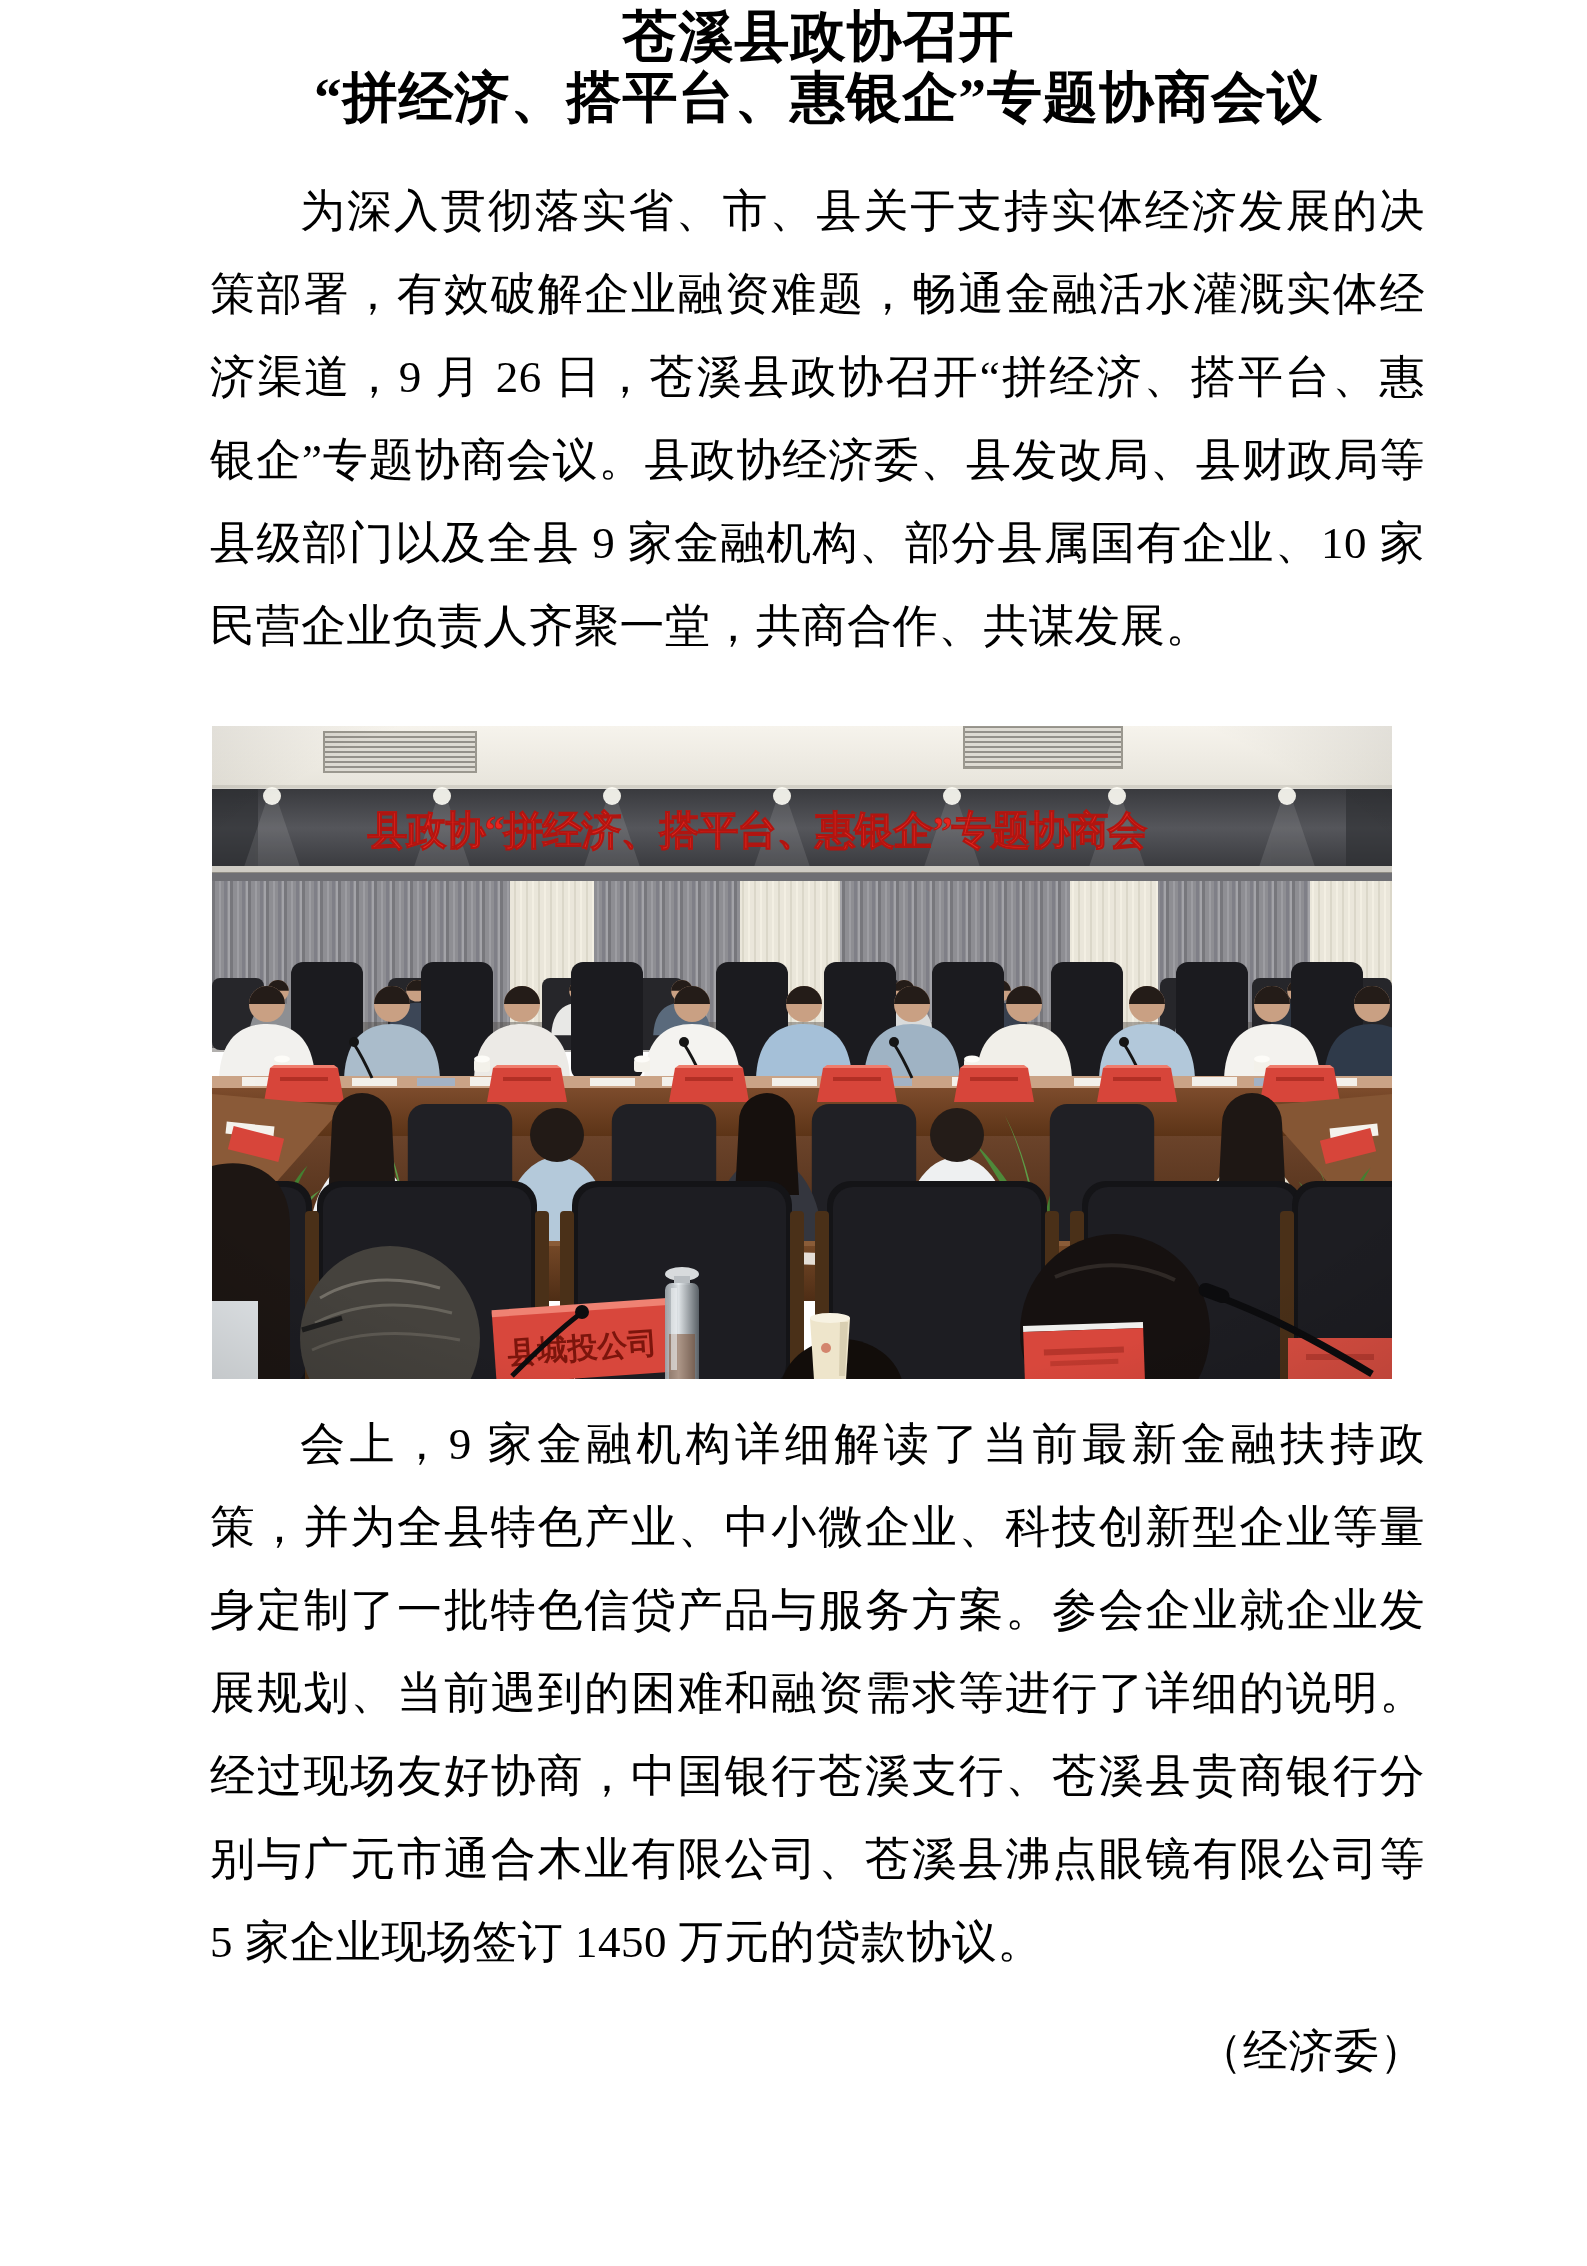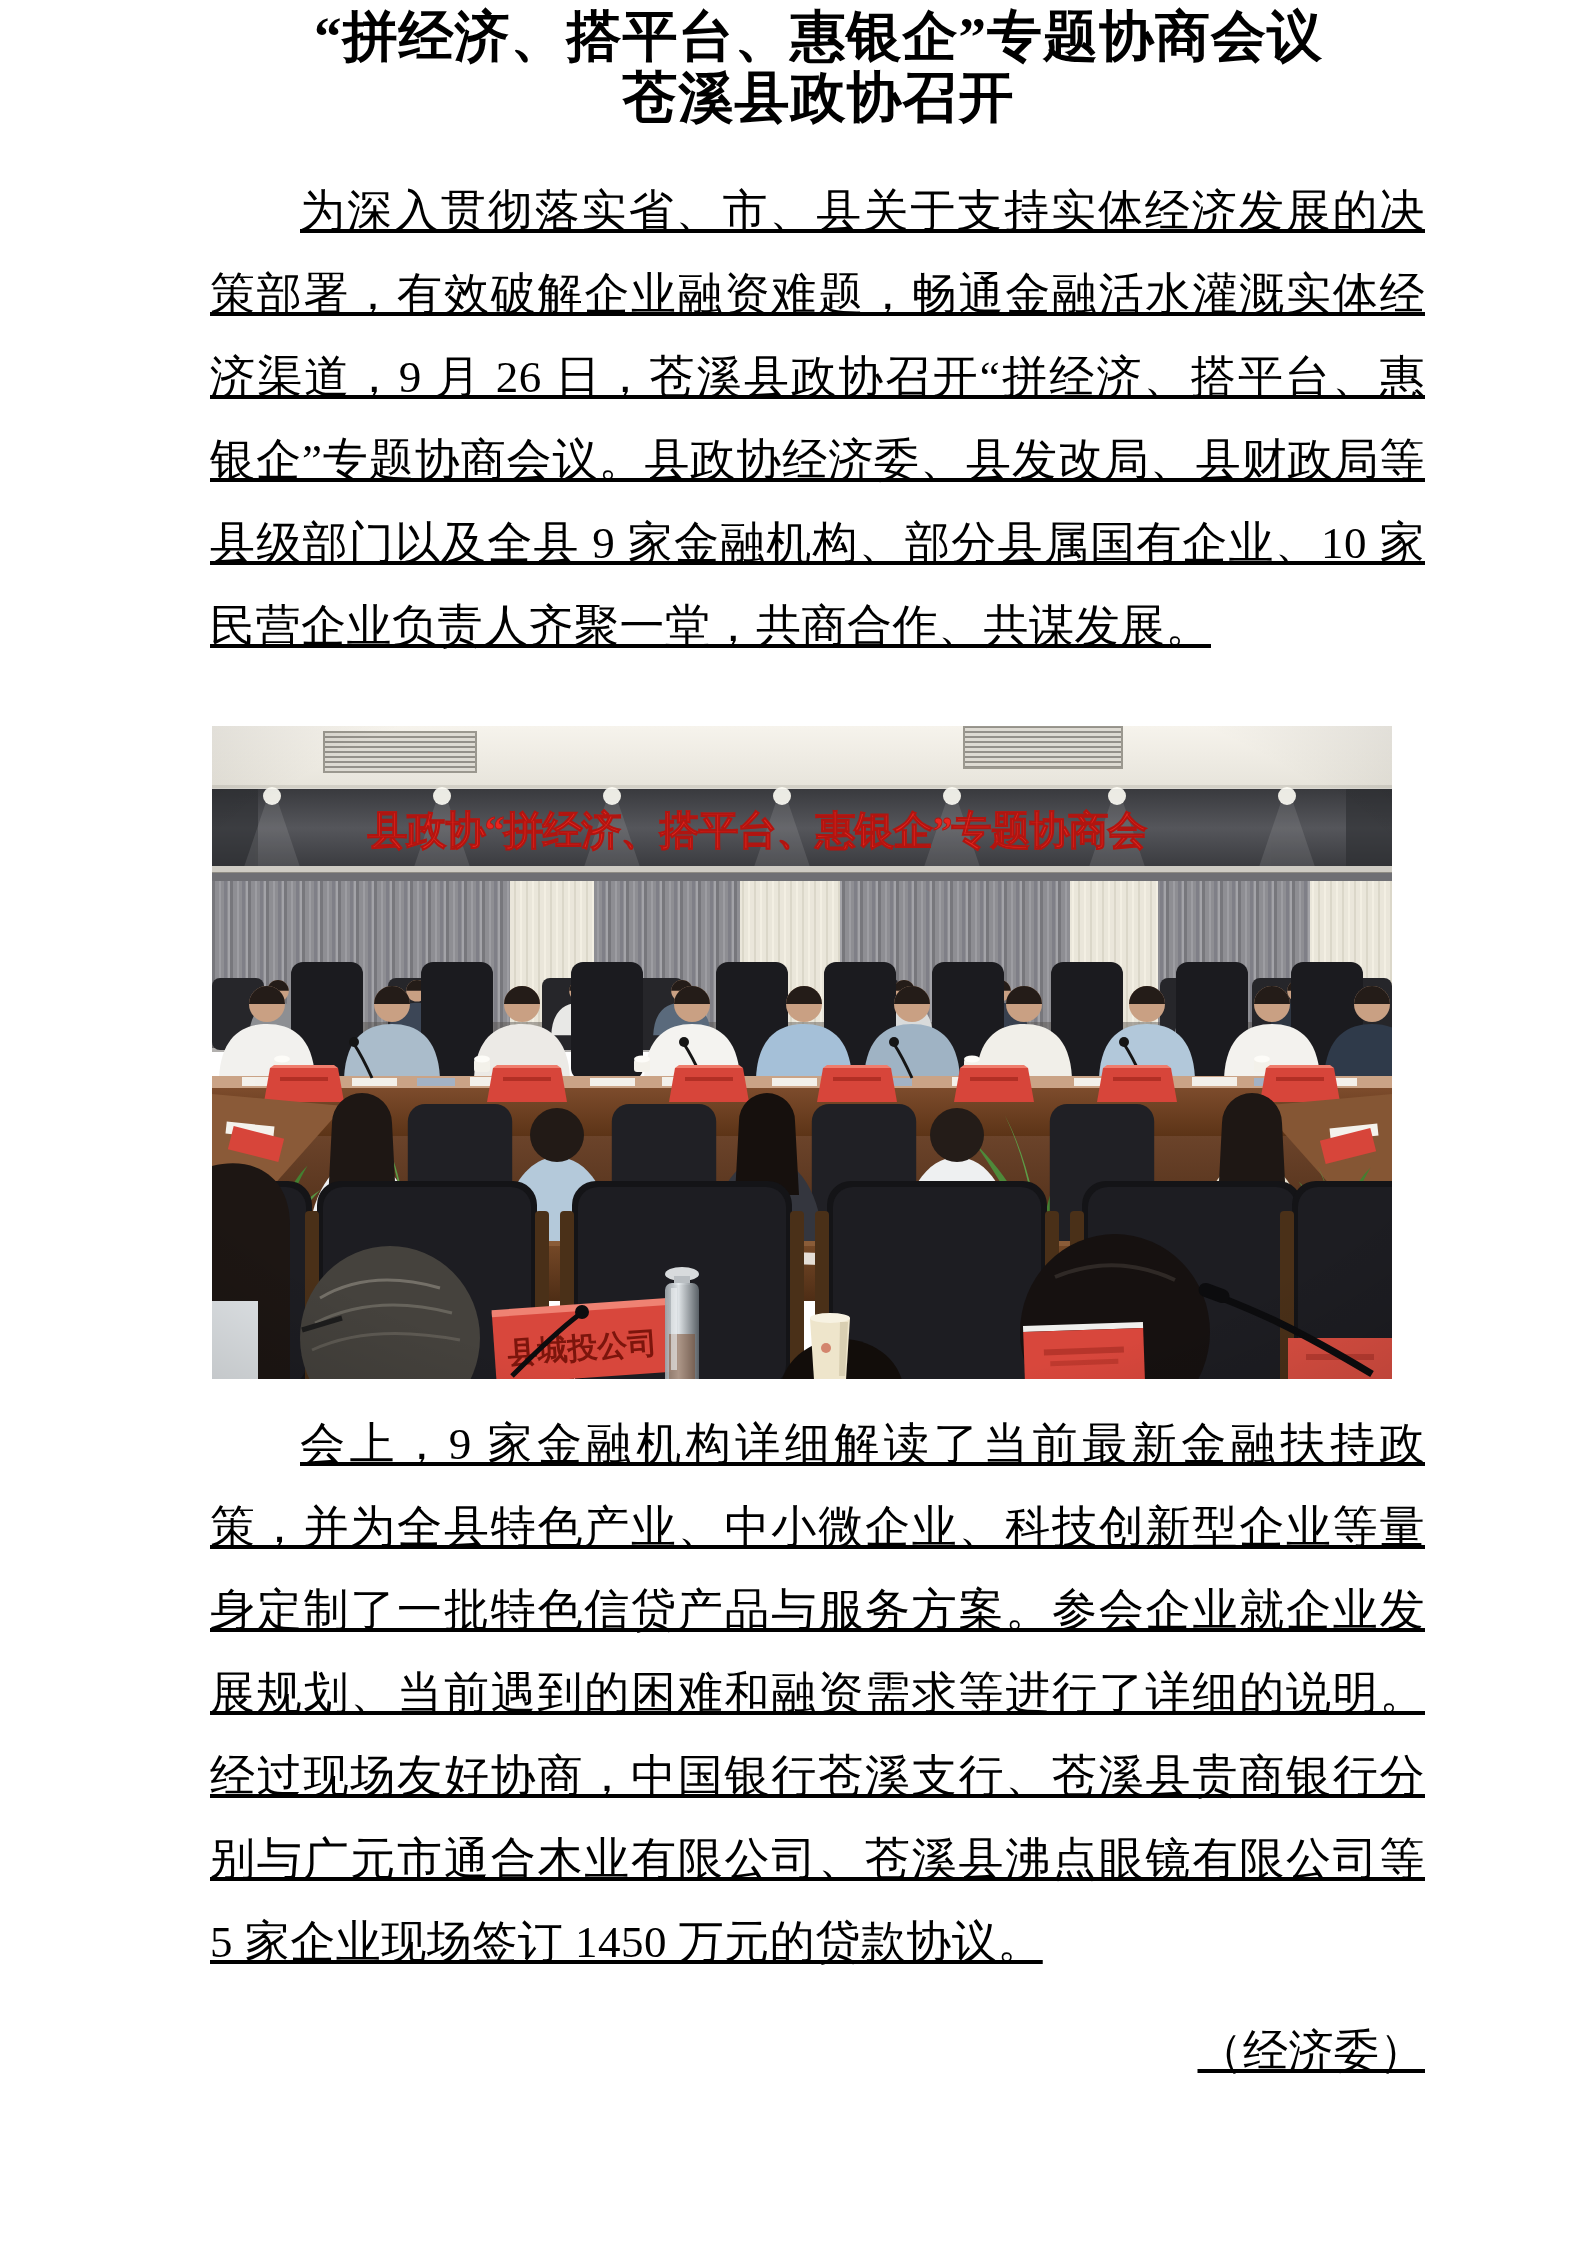--- a/index.html
+++ b/index.html
@@ -16,42 +16,41 @@
     font-size:55px;line-height:61px;font-weight:700;
     text-align:center;letter-spacing:1px;
   }
   .title .tl{display:block;}
   p{margin:0;}
   .para{
     margin:0 162px 0 210px;
     font-size:45px;line-height:83px;
     text-align:justify;text-indent:2em;
     letter-spacing:0.5px;
-    text-decoration:underline;
   }
   .para.first{margin-top:42px;}
   .para.after-photo{margin-top:24px;}
   figure.photo{
     margin:58px 0 0 212px;padding:0;
     width:1180px;height:653px;
   }
   figure.photo svg{display:block;width:1180px;height:653px;}
   .byline{
     margin-top:26px;
     text-align:right;
   }
 </style>
 </head>
 <body>
 
 <div class="page">
 
   <h1 class="title">
+    <span class="tl">苍溪县政协召开</span>
     <span class="tl">“拼经济、搭平台、惠银企”专题协商会议</span>
-    <span class="tl">苍溪县政协召开</span>
   </h1>
 
   <p class="para first">为深入贯彻落实省、市、县关于支持实体经济发展的决策部署，有效破解企业融资难题，畅通金融活水灌溉实体经济渠道，9 月 26 日，苍溪县政协召开“拼经济、搭平台、惠银企”专题协商会议。县政协经济委、县发改局、县财政局等县级部门以及全县 9 家金融机构、部分县属国有企业、10 家民营企业负责人齐聚一堂，共商合作、共谋发展。</p>
 
   <figure class="photo">
     <svg viewBox="0 0 1180 653" xmlns="http://www.w3.org/2000/svg">
       <defs>
         <linearGradient id="ceilG" x1="0" y1="0" x2="0" y2="1">
           <stop offset="0" stop-color="#f6f3ec"></stop>
             <stop offset="1" stop-color="#e7e4db"></stop>

